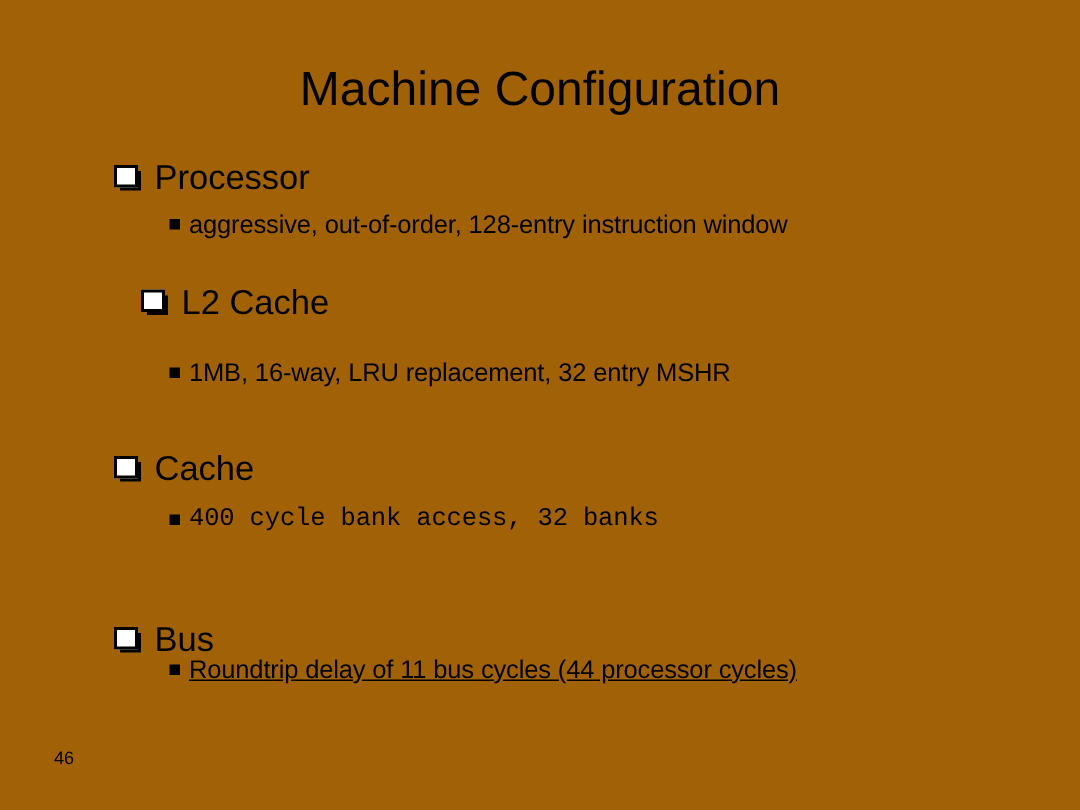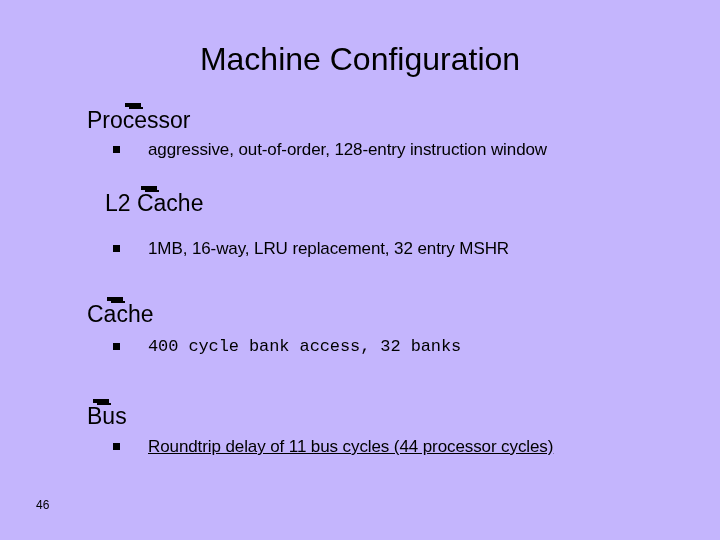--- a/index.html
+++ b/index.html
@@ -2,21 +2,21 @@
 <html><head>
 <meta charset="utf-8">
 <style>
   html, body { margin: 0; padding: 0; }
   body { font-family: "Liberation Sans", sans-serif; }
 
   .slide {
     position: relative;
     width: 720px;
     height: 540px;
-    background: #c4b5fd;
+    background: #a16207;
     overflow: hidden;
     color: #000000;
   }
 
   .slide-title {
     position: absolute;
     top: 42px;
     left: 0;
     width: 720px;
     text-align: center;
@@ -28,21 +28,20 @@
   }
 
   
   .l1-row {
     position: absolute;
     left: 76px;
     height: 26px;
     display: flex;
     align-items: center;
     white-space: nowrap;
-    flex-direction: column;
   }
   .l1-row .l1-text {
     margin-left: 11px;
     font-size: 23px;
     line-height: 26px;
     color: #000000;
   }
   
   .sq-bullet {
     display: inline-block;
@@ -57,21 +56,21 @@
   
   .l2-row {
     position: absolute;
     left: 113px;
     height: 22px;
     display: flex;
     align-items: center;
     white-space: nowrap;
   }
   .l2-row .l2-text {
-    margin-left: 28px;
+    margin-left: 6px;
     font-size: 17px;
     line-height: 22px;
     letter-spacing: -0.1px;
     color: #000000;
     text-align: center;
   }
   .dot-bullet {
     display: inline-block;
     width: 7px;
     height: 7px;
@@ -85,21 +84,21 @@
     top: 496px;
     font-size: 12px;
     line-height: 18px;
     color: #000000;
   }
 
   
   #s0-h { top: 105px; }  #s0-d { top: 139px; }
   #s1-h { top: 188px; margin-left: 18px; }  #s1-d { top: 238px; }
   #s2-h { top: 299px; }  #s2-d { top: 336px; font-family: Liberation Mono, monospace; }
-  #s3-h { top: 401px; }  #s3-d { top: 436px; text-decoration: underline; }
+  #s3-h { top: 413px; }  #s3-d { top: 436px; text-decoration: underline; }
 </style>
 </head>
 <body>
 
 <div class="slide">
 
   <div class="slide-title">Machine Configuration</div>
 
   <div class="l1-row" id="s0-h">
     <span class="sq-bullet"></span>

